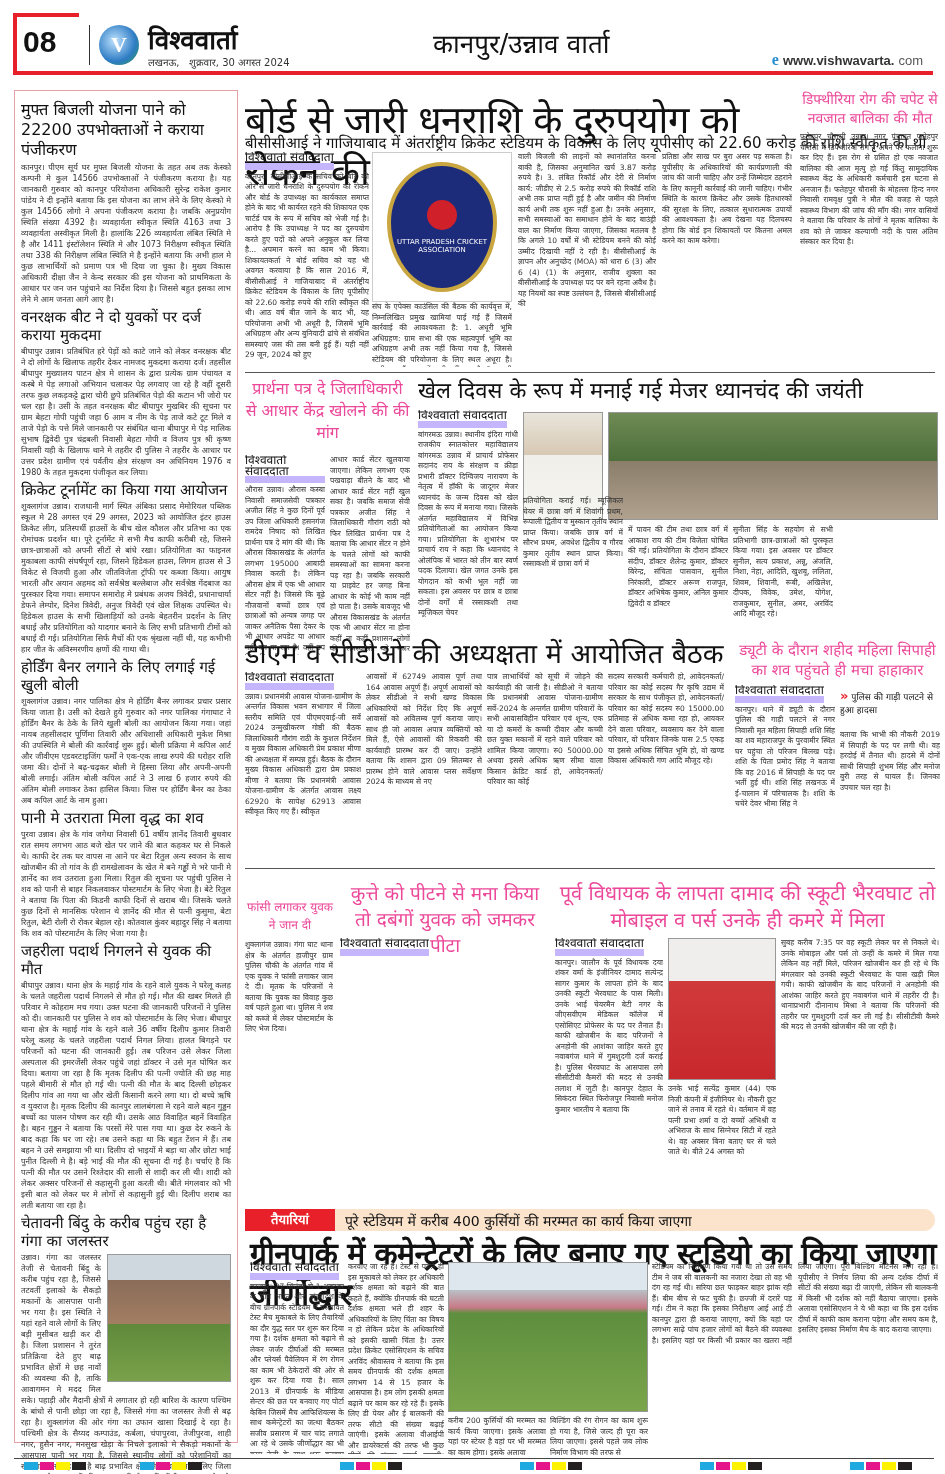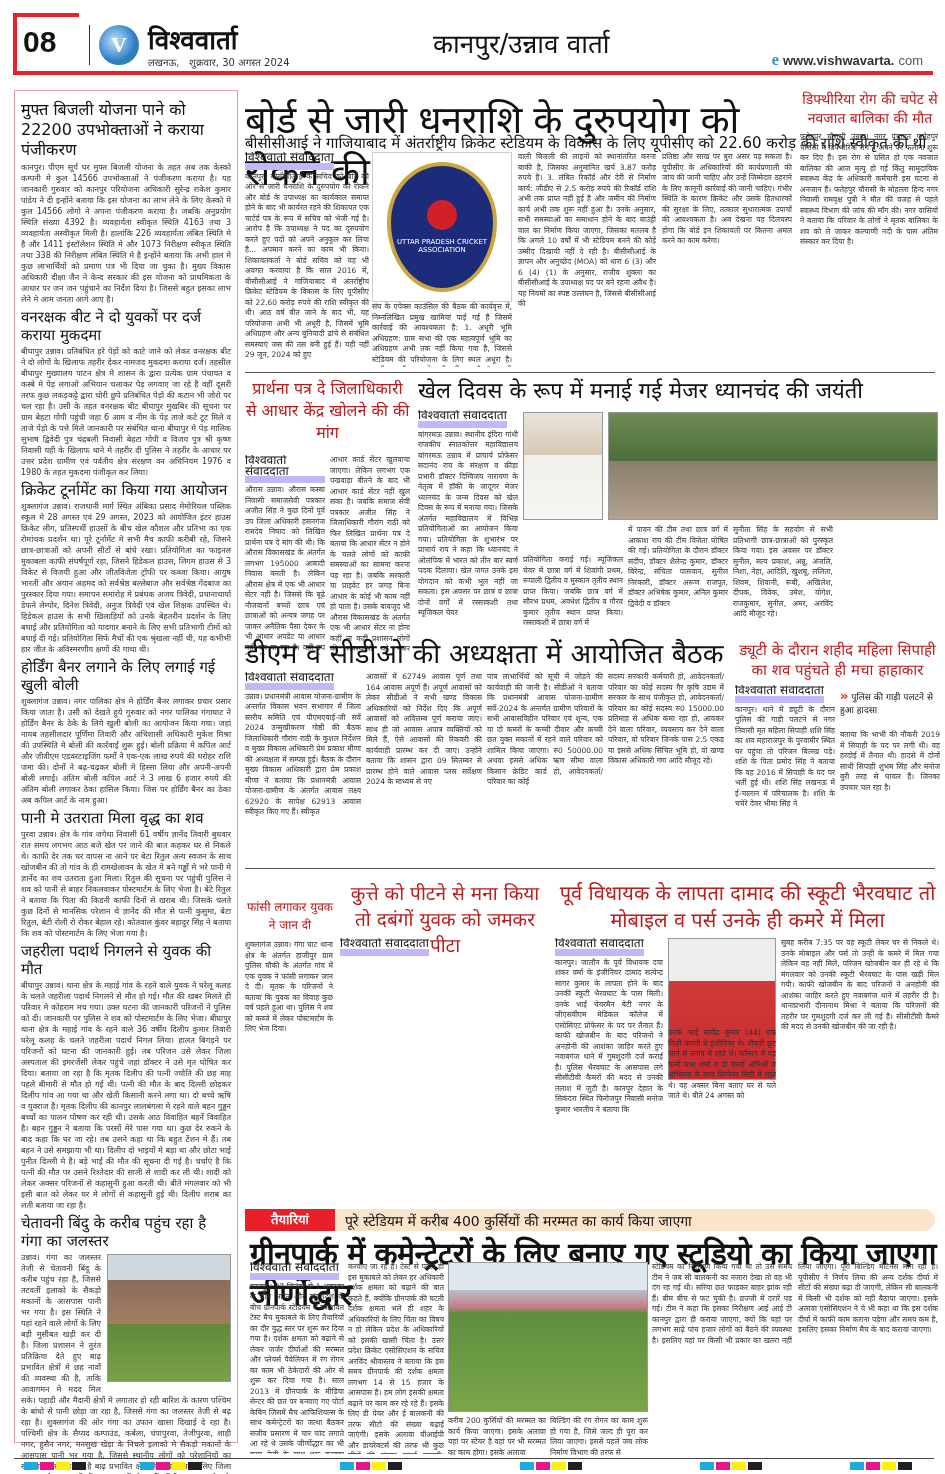--- a/index.html
+++ b/index.html
@@ -21,21 +21,21 @@
 .lh{font-size:15px;line-height:18px;margin:3px 0 2px;color:#111}
 .lb{font-size:8px;line-height:11px;color:#333;text-align:justify}
 .ganga-img{float:right;width:124px;height:128px;margin:2px 0 4px 6px;background:linear-gradient(180deg,#cfd8de 0,#cfd8de 20%,#8a6c5a 20%,#a37e62 55%,#5f8a3a 55%,#7aa14b 100%);border:1px solid #999}
 .mainhead{position:absolute;left:245px;top:92px;width:545px;font-size:38px;font-weight:normal;letter-spacing:-0.5px}
 .subhead{position:absolute;left:245px;top:132px;width:700px;font-size:15px;color:#111}
 .art{position:absolute;font-size:7.5px;line-height:10.5px;color:#333;text-align:justify}
 .byl{font-size:12px;font-weight:normal;color:#111;border-bottom:7px solid #c4b5fd;display:inline-block;margin-bottom:2px}
 .bcci-logo{position:absolute;left:372px;top:152px;width:140px;height:150px;border:1px solid #ccc;background:#fff;display:flex;align-items:center;justify-content:center}
 .bcci-logo .shield{width:110px;height:130px;border-radius:55px 55px 55px 55px/60px 60px 70px 70px;background:#1d2c7a;border:4px solid #c9a640;color:#fff;display:flex;flex-direction:column;align-items:center;justify-content:center;font-size:7px;text-align:center}
 .bcci-logo .ball{width:30px;height:30px;border-radius:50%;background:#d0202a;margin-bottom:8px}
-.side-h{position:absolute;font-size:14px;line-height:19px;text-align:center;color:#b91c1c}
+.side-h{position:absolute;font-size:14px;line-height:19px;text-align:center;color:#ec4899}
 .h2{position:absolute;font-size:20px;line-height:26px;color:#111}
 .h2b{position:absolute;font-size:24px;line-height:28px;color:#111}
 .photo{position:absolute;border:1px solid #999}
 .band{position:absolute;left:245px;top:1209px;width:690px;height:22px;background:#fbe3cc;border-radius:0 11px 11px 0;display:flex;align-items:center}
 .band .tag{background:#e8202a;color:#fff;font-size:13px;font-weight:bold;padding:2px 26px;height:22px;line-height:18px}
 .band .txt{font-size:14px;margin-left:10px;color:#111}
 .greenhead{position:absolute;left:250px;top:1232px;width:690px;font-size:30px;font-weight:bold;letter-spacing:-0.5px}
 .stadium{position:absolute;left:448px;top:1254px;width:202px;height:200px;border:1px solid #999;background:linear-gradient(180deg,#dfe7ee 0,#dfe7ee 18%,#b9c2c9 18%,#c87a86 30%,#5e8f3e 34%,#7aa54b 100%)}
 .bottombar{position:absolute;left:14px;top:1458px;width:920px;height:1px;background:#444}
 .cmyk{position:absolute;top:1462px;display:flex;gap:2px}
@@ -109,21 +109,21 @@
 </div>
 <div class="art" style="left:330px;top:455px;width:80px;height:200px;overflow:hidden">आधार कार्ड सेंटर खुलवाया जाएगा। लेकिन लगभग एक पखवाड़ा बीतने के बाद भी आधार कार्ड सेंटर नहीं खुल सका है। जबकि समाज सेवी पत्रकार अजीत सिंह ने जिलाधिकारी गौरांग राठी को फिर लिखित प्रार्थना पत्र दे बताया कि आधार सेंटर न होने के चलते लोगों को काफी समस्याओं का सामना करना पड़ रहा है। जबकि सरकारी या प्राइवेट हर जगह बिना आधार के कोई भी काम नहीं हो पाता है। उसके बावजूद भी औरास विकासखंड के अंतर्गत एक भी आधार सेंटर ना होना कहीं ना कहीं प्रशासन लोगों की समस्याओं को नजर अंदाज करने में लगा है।</div>
 
 <div class="h2" style="left:418px;top:378px;width:520px;font-size:22px">खेल दिवस के रूप में मनाई गई मेजर ध्यानचंद की जयंती</div>
 <div class="art" style="left:418px;top:410px;width:100px;height:245px;overflow:hidden">
   <div class="byl">विश्ववार्ता संवाददाता</div>
   <div>बांगरमऊ उन्नाव। स्थानीय इंदिरा गांधी राजकीय स्नातकोत्तर महाविद्यालय बांगरमऊ उन्नाव में प्राचार्य प्रोफेसर सदानंद राय के संरक्षण व क्रीड़ा प्रभारी डॉक्टर दिग्विजय नारायण के नेतृत्व में हॉकी के जादूगर मेजर ध्यानचंद के जन्म दिवस को खेल दिवस के रूप में मनाया गया। जिसके अंतर्गत महाविद्यालय में विभिन्न प्रतियोगिताओं का आयोजन किया गया। प्रतियोगिता के शुभारंभ पर प्राचार्य राय ने कहा कि ध्यानचंद ने ओलंपिक में भारत को तीन बार स्वर्ण पदक दिलाया। खेल जगत उनके इस योगदान को कभी भूल नहीं जा सकता। इस अवसर पर छात्र व छात्रा दोनों वर्गों में रस्साकशी तथा म्यूजिकल चेयर</div>
 </div>
 <div class="photo" style="left:523px;top:412px;width:80px;height:108px;background:linear-gradient(180deg,#e9e5dc 0,#d7c8b2 40%,#f0efe9 40%,#f6f6f2 100%)"></div>
 <div class="photo" style="left:608px;top:412px;width:330px;height:108px;background:linear-gradient(180deg,#6f8a55 0,#4d6f3a 45%,#8a7d6a 45%,#b0a28e 100%)"></div>
-<div class="art" style="left:523px;top:555px;width:100px;height:130px;overflow:hidden">प्रतियोगिता कराई गई। म्यूजिकल चेयर में छात्रा वर्ग में शिवांगी प्रथम, रूपाली द्वितीय व मुस्कान तृतीय स्थान प्राप्त किया। जबकि छात्र वर्ग में सौरभ प्रथम, अवधेश द्वितीय व गौरव कुमार तृतीय स्थान प्राप्त किया। रस्साकशी में छात्रा वर्ग में</div>
+<div class="art" style="left:523px;top:496px;width:100px;height:130px;overflow:hidden">प्रतियोगिता कराई गई। म्यूजिकल चेयर में छात्रा वर्ग में शिवांगी प्रथम, रूपाली द्वितीय व मुस्कान तृतीय स्थान प्राप्त किया। जबकि छात्र वर्ग में सौरभ प्रथम, अवधेश द्वितीय व गौरव कुमार तृतीय स्थान प्राप्त किया। रस्साकशी में छात्रा वर्ग में</div>
 <div class="art" style="left:628px;top:525px;width:100px;height:130px;overflow:hidden">में पावन की टीम तथा छात्र वर्ग में आकाश राय की टीम विजेता घोषित की गई। प्रतियोगिता के दौरान डॉक्टर संदीप, डॉक्टर शैलेन्द्र कुमार, डॉक्टर बिरेन्द्र, संचिता पासवान, सुनील निरंकारी, डॉक्टर अरूण राजपूत, डॉक्टर अभिषेक कुमार, अनिल कुमार द्विवेदी व डॉक्टर</div>
 <div class="art" style="left:733px;top:525px;width:100px;height:130px;overflow:hidden">सुनीता सिंह के सहयोग से सभी प्रतिभागी छात्र-छात्राओं को पुरस्कृत किया गया। इस अवसर पर डॉक्टर सुनील, सत्य प्रकाश, अन्नू, अंजलि, निशा, नेहा, आदिति, खुशबू, ललिता, शिवम, शिवानी, रूबी, अखिलेश, दीपक, विवेक, उमेश, योगेश, राजकुमार, सुनील, अमर, अरविंद आदि मौजूद रहे।</div>
 <div class="art" style="left:838px;top:525px;width:100px;height:130px;overflow:hidden"></div>
 
 <div class="h2b" style="left:245px;top:640px;width:480px;font-size:27px">डीएम व सीडीओ की अध्यक्षता में आयोजित बैठक</div>
 <div class="art" style="left:245px;top:672px;width:116px;height:192px;overflow:hidden">
   <div class="byl">विश्ववार्ता संवाददाता</div>
   <div>उन्नाव। प्रधानमंत्री आवास योजना-ग्रामीण के अन्तर्गत विकास भवन सभागार में जिला स्तरीय समिति एवं पीएमएवाई-जी सर्वे 2024 उन्मुखीकरण गोष्ठी की बैठक जिलाधिकारी गौरांग राठी के कुशल निर्देशन व मुख्य विकास अधिकारी प्रेम प्रकाश मीणा की अध्यक्षता में सम्पन्न हुई। बैठक के दौरान मुख्य विकास अधिकारी द्वारा प्रेम प्रकाश मीणा ने बताया कि प्रधानमंत्री आवास योजना-ग्रामीण के अंतर्गत आवास लक्ष्य 62920 के सापेक्ष 62913 आवास स्वीकृत किए गए हैं। स्वीकृत</div>
 </div>
 <div class="art" style="left:366px;top:672px;width:116px;height:192px;overflow:hidden">आवासों में 62749 आवास पूर्ण तथा 164 आवास अपूर्ण हैं। अपूर्ण आवासों को लेकर सीडीओ ने सभी खण्ड विकास अधिकारियों को निर्देश दिए कि अपूर्ण आवासों को अविलम्ब पूर्ण कराया जाए। साथ ही जो आवास अपात्र व्यक्तियों को मिले हैं, ऐसे आवासों की रिकवरी की कार्यवाही प्रारम्भ कर दी जाए। उन्होंने बताया कि शासन द्वारा 09 सितम्बर से प्रारम्भ होने वाले आवास प्लस सर्वेक्षण 2024 के माध्यम से नए</div>
@@ -147,21 +147,21 @@
 <div class="art" style="left:340px;top:938px;width:205px;height:262px;overflow:hidden;column-count:2;column-gap:6px">
   <div class="byl">विश्ववार्ता संवाददाता</div>
 </div>
 
 <div class="side-h" style="left:555px;top:880px;width:385px;font-size:20px;line-height:27px">पूर्व विधायक के लापता दामाद की स्कूटी भैरवघाट तो मोबाइल व पर्स उनके ही कमरे में मिला</div>
 <div class="art" style="left:555px;top:938px;width:108px;height:262px;overflow:hidden">
   <div class="byl">विश्ववार्ता संवाददाता</div>
   <div>कानपुर। जालौन के पूर्व विधायक दया शंकर वर्मा के इंजीनियर दामाद सत्येन्द्र सागर कुमार के लापता होने के बाद उनकी स्कूटी भैरवघाट के पास मिली। उनके भाई चेयरमैन बेटी नगर के जीएसवीएम मेडिकल कॉलेज में एसोसिएट प्रोफेसर के पद पर तैनात हैं। काफी खोजबीन के बाद परिजनों ने अनहोनी की आशंका जाहिर करते हुए नवाबगंज थाने में गुमशुदगी दर्ज कराई है। पुलिस भैरवघाट के आसपास लगे सीसीटीवी कैमरों की मदद से उनकी तलाश में जुटी है। कानपुर देहात के सिकंदरा स्थित फिरोजपुर निवासी मनोज कुमार भारतीय ने बताया कि</div>
 </div>
 <div class="photo" style="left:668px;top:938px;width:108px;height:142px;background:linear-gradient(180deg,#efeeec 0,#efeeec 30%,#d03a3a 30%,#c8282c 100%)"></div>
-<div class="art" style="left:668px;top:1028px;width:108px;height:116px;overflow:hidden">उनके भाई सत्येंद्र कुमार (44) एक निजी कंपनी में इंजीनियर थे। नौकरी छूट जाने से तनाव में रहते थे। वर्तमान में वह पत्नी प्रभा शर्मा व दो बच्चों अभिश्री व अभिराज के साथ सिग्नेचर सिटी में रहते थे। वह अक्सर बिना बताए घर से चले जाते थे। बीते 24 अगस्त को</div>
+<div class="art" style="left:668px;top:1084px;width:108px;height:116px;overflow:hidden">उनके भाई सत्येंद्र कुमार (44) एक निजी कंपनी में इंजीनियर थे। नौकरी छूट जाने से तनाव में रहते थे। वर्तमान में वह पत्नी प्रभा शर्मा व दो बच्चों अभिश्री व अभिराज के साथ सिग्नेचर सिटी में रहते थे। वह अक्सर बिना बताए घर से चले जाते थे। बीते 24 अगस्त को</div>
 <div class="art" style="left:781px;top:938px;width:158px;height:262px;overflow:hidden">सुबह करीब 7:35 पर वह स्कूटी लेकर घर से निकले थे। उनके मोबाइल और पर्स तो उन्हीं के कमरे में मिल गया लेकिन वह नहीं मिले, परिजन खोजबीन कर ही रहे थे कि मंगलवार को उनकी स्कूटी भैरवघाट के पास खड़ी मिल गयी। काफी खोजबीन के बाद परिजनों ने अनहोनी की आशंका जाहिर करते हुए नवाबगंज थाने में तहरीर दी है। थानाप्रभारी दीनानाथ मिश्रा ने बताया कि परिजनों की तहरीर पर गुमशुदगी दर्ज कर ली गई है। सीसीटीवी कैमरे की मदद से उनकी खोजबीन की जा रही है।</div>
 
 <div class="band">
   <div class="tag">तैयारियां</div>
   <div class="txt">पूरे स्टेडियम में करीब 400 कुर्सियों की मरम्मत का कार्य किया जाएगा</div>
 </div>
 <div class="greenhead">ग्रीनपार्क में कमेन्ट्रेटरों के लिए बनाए गए स्टूडियो का किया जाएगा जीर्णोद्धार</div>
 <div class="art" style="left:250px;top:1262px;width:94px;height:192px;overflow:hidden">
   <div class="byl">विश्ववार्ता संवाददाता</div>
   <div>कानपुर। 27 सितंबर से 1 अक्टूबर के बीच भारत और बांग्लादेश के बीच ग्रीनपार्क स्टेडियम में प्रस्तावित टेस्ट मैच मुकाबले के लिए तैयारियों का दौर युद्ध स्तर पर शुरू कर दिया गया है। दर्शक क्षमता को बढ़ाने से लेकर जर्जर दीर्घाओं की मरम्मत और प्लेयर्स पैवेलियन में रंग रोगन का काम भी ठेकेदारों की ओर से शुरू कर दिया गया है। साल 2013 में ग्रीनपार्क के मीडिया सेन्टर की छत पर बनवाए गए पोर्टा केबिन जिसमें मैच आफिशियल्स के साथ कमेन्ट्रेटरों का जत्था बैठकर सजीव प्रसारण में चार चांद लगाते आ रहे थे उसके जीर्णोद्धार का भी काम तेजी के साथ शुरू करवाए जाने के निर्देश जारी कर दिए गए हैं। छत पर बने कमेन्ट्री बॉक्स के साथ ही इस बार स्टूडियो की साउन्ड प्रूफ</div>

